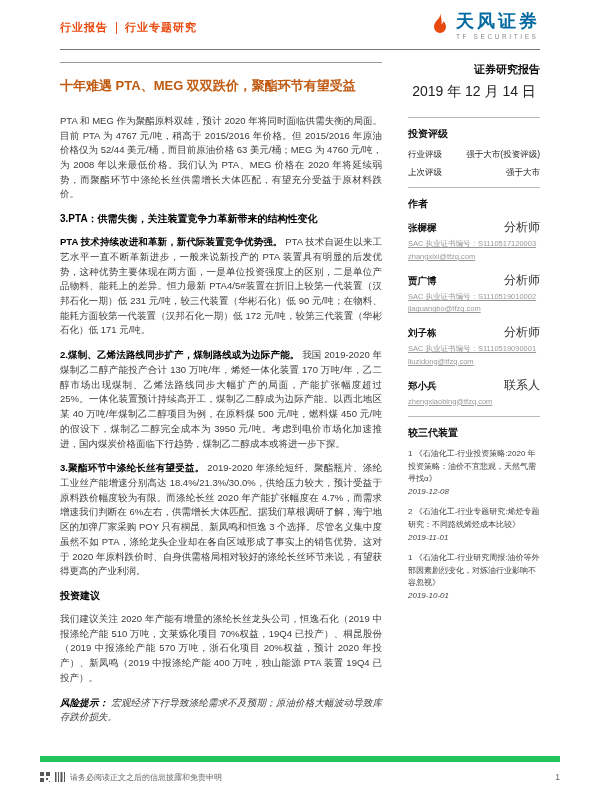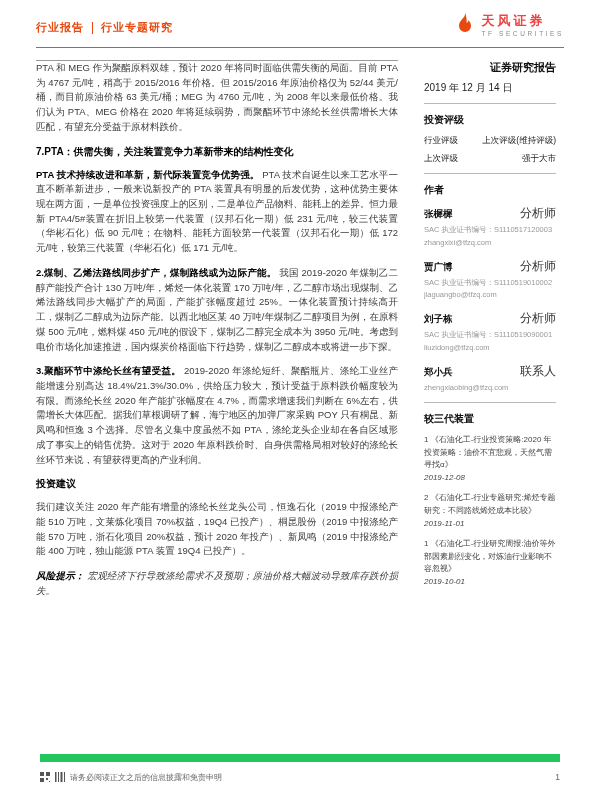--- a/index.html
+++ b/index.html
@@ -1,58 +1,58 @@
 <!DOCTYPE html>
 <html><head>
 <meta charset="utf-8">
 <style>
   * { margin:0; padding:0; box-sizing:border-box; }
   html,body { background:#e9e9e9; }
   .page {
     width:600px; height:800px; margin:0 auto; background:#ffffff;
     font-family:"Liberation Sans","DejaVu Sans",sans-serif;
-    position:relative; overflow:hidden; padding:12px 36px 0; color:#333;
+    position:relative; overflow:hidden; padding:12px 60px 0; color:#333;
   }
   
   .topbar { display:flex; justify-content:space-between; align-items:flex-start; }
   .topbar-left { display:flex; align-items:center; gap:8px; padding-top:8px; }
   .cat { color:#E8490F; font-size:11px; font-weight:bold; letter-spacing:1px; }
   .vbar { width:1px; height:12px; background:#E8490F; }
   .logo { display:flex; align-items:center; gap:6px; }
-  .logo-zh { font-size:13px; font-weight:bold; color:#ef4444; letter-spacing:3px; line-height:1; }
+  .logo-zh { font-size:18px; font-weight:bold; color:#0369a1; letter-spacing:3px; line-height:1; }
   .logo-en { font-size:6.5px; color:#8a8a8a; letter-spacing:2.6px; margin-top:3px; }
   .header-rule { border-bottom:1px solid #777; margin-top:9px; }
   
   .columns { display:flex; gap:26px; margin-top:12px; }
   .left { width:362px; }
   .sidebar { width:132px; flex-shrink:0; }
   
   .doc-title { font-size:24px; color:#101010; letter-spacing:2px; font-weight:bold; margin:2px 0 12px; }
   .title-rule { border-bottom:1px solid #9a9a9a; }
   .subtitle { font-size:13px; font-weight:bold; color:#C05A11; margin:14px 0 18px; line-height:1.45; }
   .body-p { font-size:9.5px; line-height:1.55; text-align:justify; margin-bottom:10px; color:#3b3b3b; }
   .body-p .lead { font-weight:bold; color:#000; }
   .sec-heading { font-size:10px; font-weight:bold; color:#000; margin:4px 0 9px; }
   .risk { font-style:italic; }
   
   .side-report-type { font-size:11px; font-weight:bold; color:#111; text-align:right; }
-  .side-date { font-size:10px; margin:6px 0 8px; color:#222; text-align:left; }
+  .side-date { font-size:14px; margin:6px 0 16px; color:#222; text-align:center; }
   .side-rule { border-bottom:1px solid #b9b9b9; margin:8px 0 9px; }
   .side-h { font-size:10px; font-weight:bold; color:#111; margin-bottom:8px;font-family:Liberation Serif, serif; }
   .rating-row { display:flex; justify-content:space-between; font-size:8.5px; margin-bottom:6px; color:#222; }
   .author { margin-bottom:10px; }
   .author-top { display:flex; justify-content:space-between; align-items:baseline; }
   .author-name { font-weight:bold; font-size:9.5px; color:#111; }
   .author-role { font-size:12px; color:#333; }
-  .author-cert, .author-email { font-size:7.5px; color:#999; margin-top:3px; line-height:1.3; word-break:break-all; }
+  .author-cert, .author-email { font-size:7.5px; color:#999; margin-top:3px; line-height:1.3; word-break:break-all;text-decoration:underline; }
   .rel-item { margin-bottom:10px; }
   .rel-text { font-size:8px; color:#454545; line-height:1.55; }
   .rel-date { font-size:8px; color:#454545; margin-top:2px;font-style:italic; }
   
-  .footer { position:absolute; left:40px; right:40px; bottom:14px; border-top:8px solid #22c55e;
+  .footer { position:absolute; left:40px; right:40px; bottom:14px; border-top:6px solid #22c55e;
             padding-top:6px; display:flex; justify-content:space-between; align-items:center;gap:36px; }
   .footer-left { display:flex; align-items:center; gap:5px; }
   .disclaimer { font-size:8px; color:#666; }
   .page-num { font-size:8.5px; color:#666; }
 </style>
 </head>
 <body>
 
 <div class="page">
 
@@ -73,24 +73,25 @@
         <div class="logo-en">TF SECURITIES</div>
       </span>
     </div>
   </div>
   <div class="header-rule"></div>
 
   <div class="columns">
 
     <div class="left">
       <div class="title-rule"></div>
+      <div class="subtitle">十年难遇 PTA、MEG 双双跌价，聚酯环节有望受益</div>
 
       <p class="body-p">PTA 和 MEG 作为聚酯原料双雄，预计 2020 年将同时面临供需失衡的局面。目前 PTA 为 4767 元/吨，稍高于 2015/2016 年价格。但 2015/2016 年原油价格仅为 52/44 美元/桶，而目前原油价格 63 美元/桶；MEG 为 4760 元/吨，为 2008 年以来最低价格。我们认为 PTA、MEG 价格在 2020 年将延续弱势，而聚酯环节中涤纶长丝供需增长大体匹配，有望充分受益于原材料跌价。</p>
 
-      <div class="sec-heading">7.PTA：供需失衡，关注装置竞争力革新带来的结构性变化</div>
+      <div class="sec-heading">3.PTA：供需失衡，关注装置竞争力革新带来的结构性变化</div>
 
       <p class="body-p">
         <span class="lead">PTA 技术持续改进和革新，新代际装置竞争优势强。</span>
         <span>PTA 技术自诞生以来工艺水平一直不断革新进步，一般来说新投产的 PTA 装置具有明显的后发优势，这种优势主要体现在两方面，一是单位投资强度上的区别，二是单位产品物料、能耗上的差异。恒力最新 PTA4/5#装置在折旧上较第一代装置（汉邦石化一期）低 231 元/吨，较三代装置（华彬石化）低 90 元/吨；在物料、能耗方面较第一代装置（汉邦石化一期）低 172 元/吨，较第三代装置（华彬石化）低 171 元/吨。</span>
       </p>
 
       <p class="body-p">
         <span class="lead">2.煤制、乙烯法路线同步扩产，煤制路线或为边际产能。</span>
         <span>我国 2019-2020 年煤制乙二醇产能投产合计 130 万吨/年，烯烃一体化装置 170 万吨/年，乙二醇市场出现煤制、乙烯法路线同步大幅扩产的局面，产能扩张幅度超过 25%。一体化装置预计持续高开工，煤制乙二醇成为边际产能。以西北地区某 40 万吨/年煤制乙二醇项目为例，在原料煤 500 元/吨，燃料煤 450 元/吨的假设下，煤制乙二醇完全成本为 3950 元/吨。考虑到电价市场化加速推进，国内煤炭价格面临下行趋势，煤制乙二醇成本或将进一步下探。</span>
       </p>
@@ -111,21 +112,21 @@
     </div>
 
     <div class="sidebar">
       <div class="side-report-type">证券研究报告</div>
       <div class="side-date">2019 年 12 月 14 日</div>
       <div class="side-rule"></div>
 
       <div class="side-h">投资评级</div>
       <div class="rating-row">
         <span>行业评级</span>
-        <span>上次评级(维持评级)</span>
+        <span>强于大市(投资评级)</span>
       </div>
       <div class="rating-row">
         <span>上次评级</span>
         <span>强于大市</span>
       </div>
       <div class="side-rule"></div>
 
       <div class="side-h">作者</div>
 
       <div class="author">

